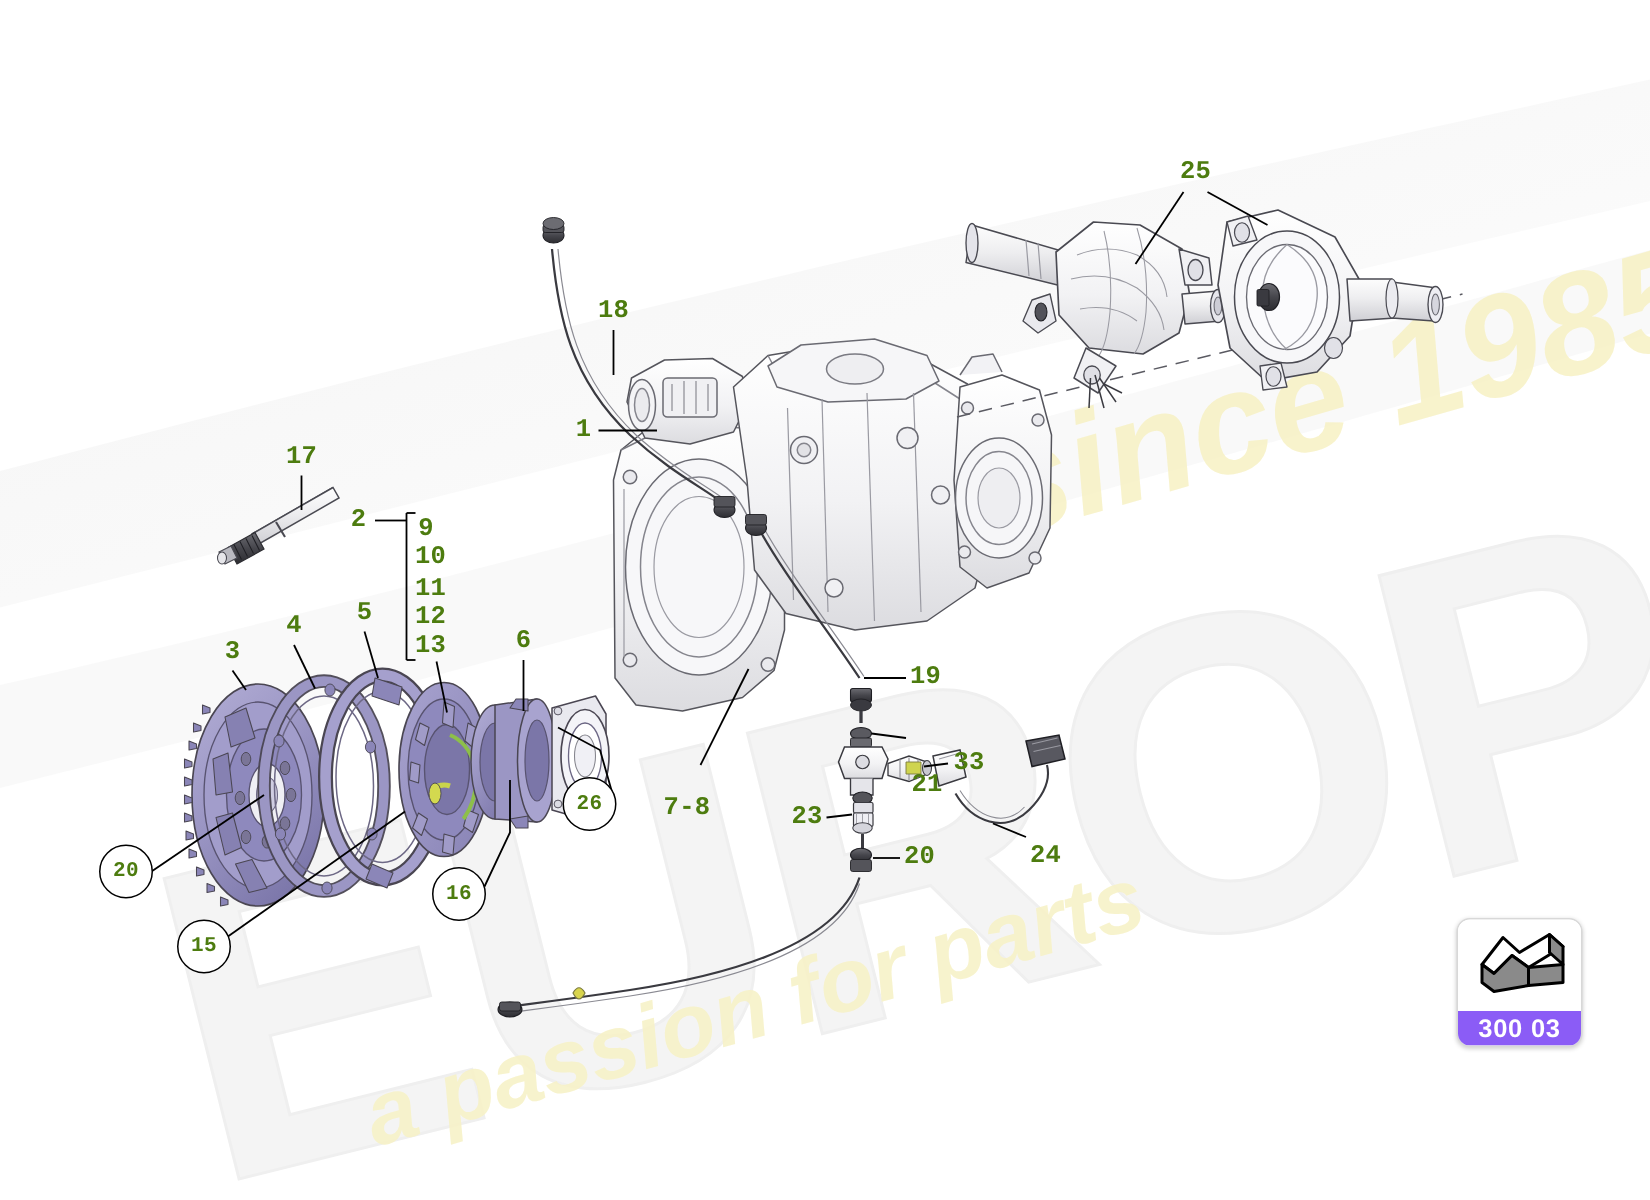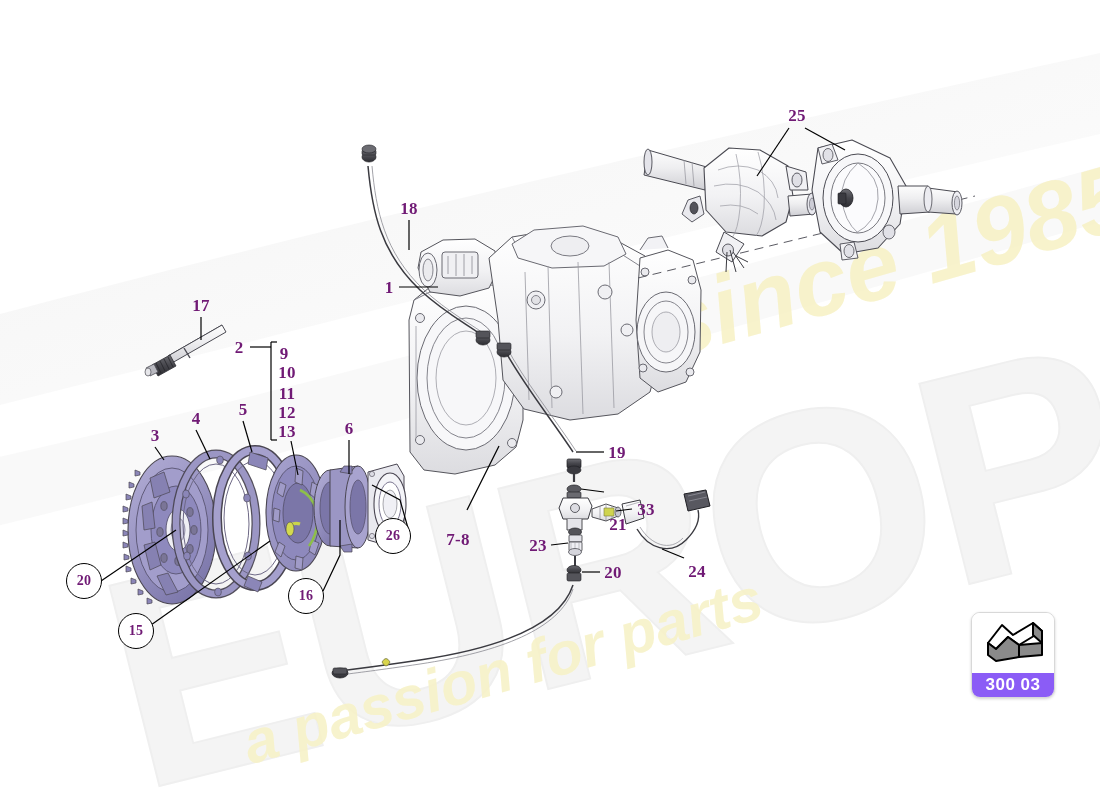--- a/index.html
+++ b/index.html
@@ -21,24 +21,24 @@
     width: 1100px;
     height: 800px;
   }
   #watermark-layer { z-index: 1; }
   #art-layer { z-index: 2; }
   #label-layer { z-index: 3; }
   #badge-layer { z-index: 4; }
 
   .label {
     position: absolute;
-    font-family: Liberation Serif, serif;
+    font-family: Liberation Mono, monospace;
     font-weight: bold;
     font-size: 17px;
-    color: #701a75;
+    color: #4d7c0f;
     line-height: 1;
     white-space: nowrap;
     transform: translate(-50%, -50%);
     letter-spacing: 0.2px;
   }
   .label.circled {
     width: 34px;
     height: 34px;
     border: 1.6px solid #000;
     border-radius: 50%;

